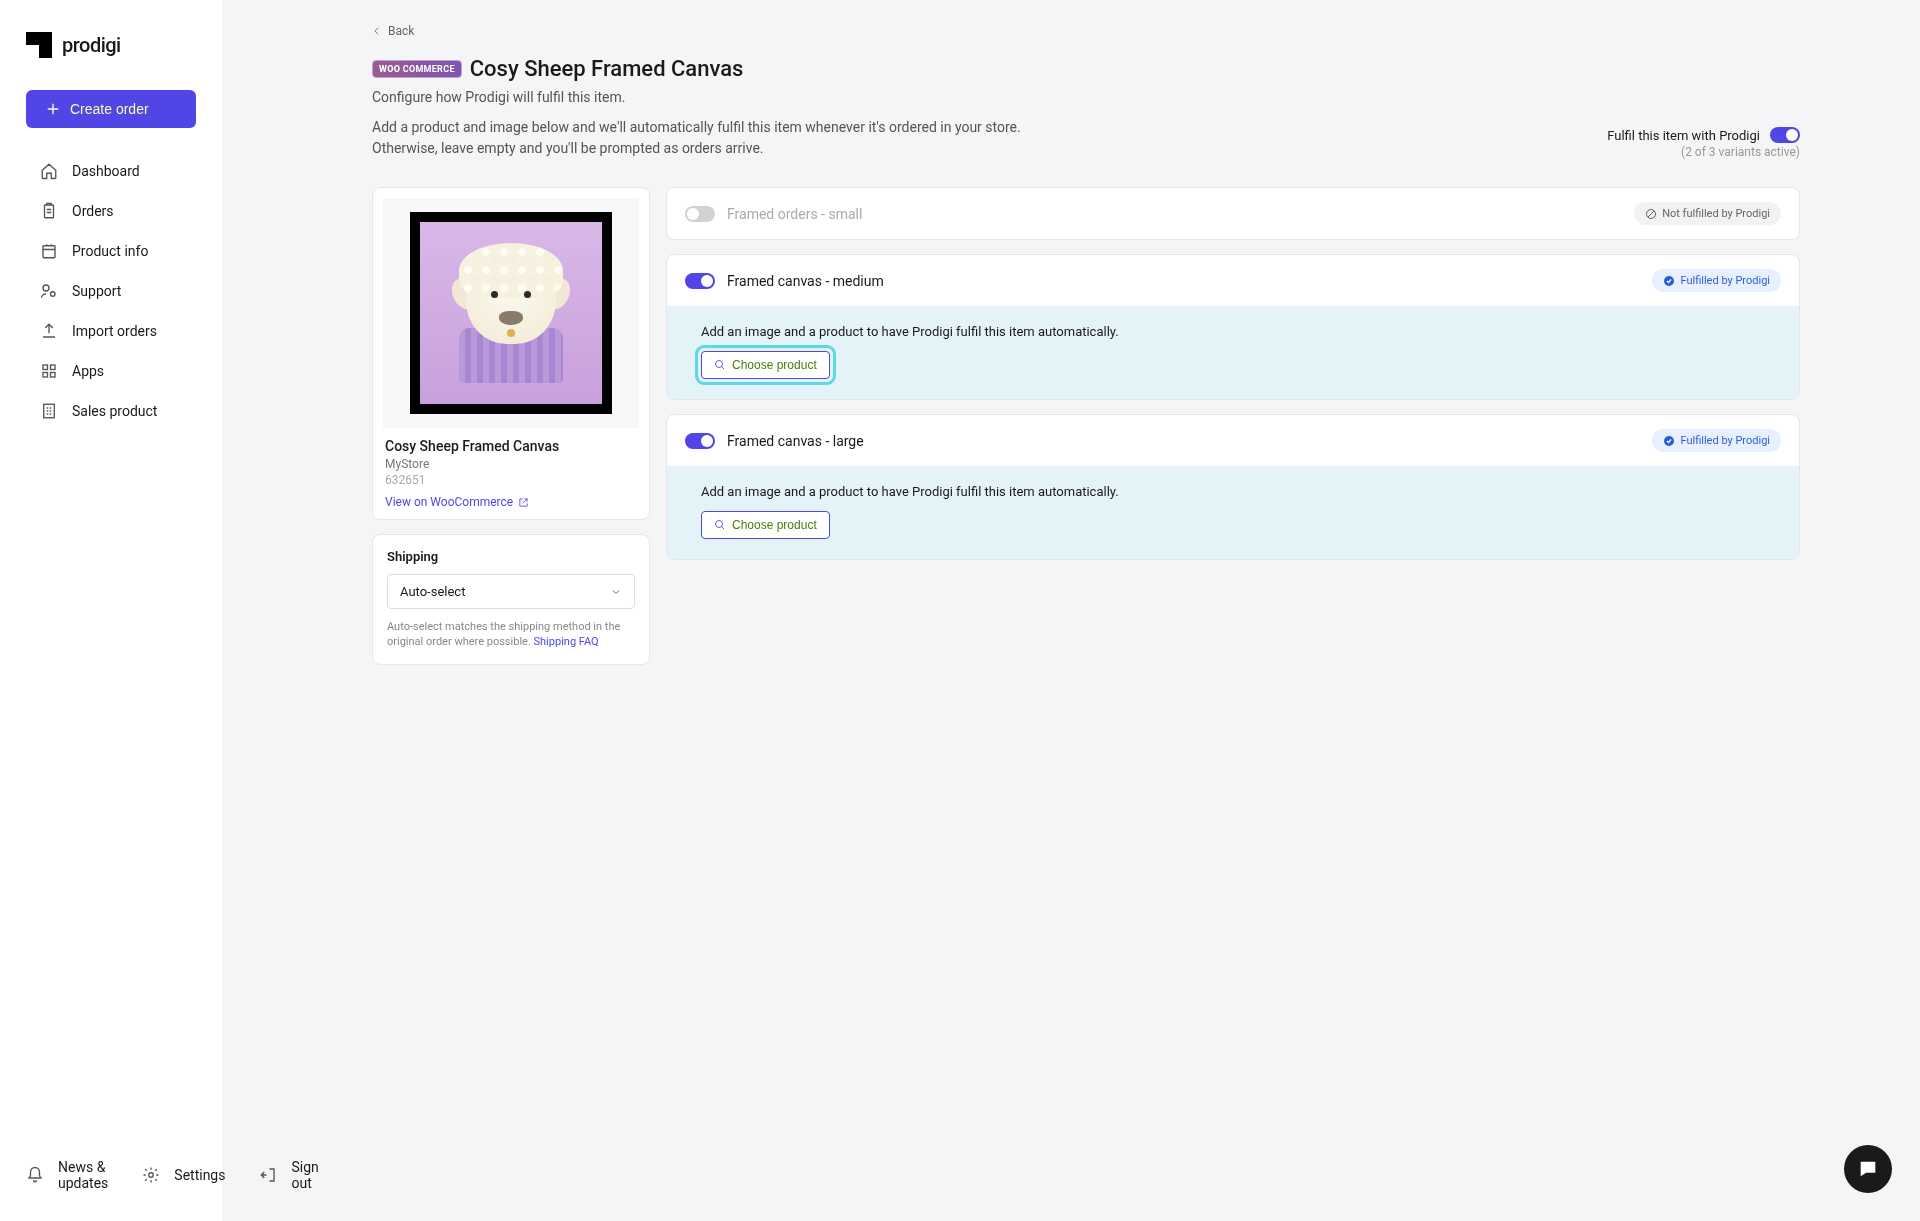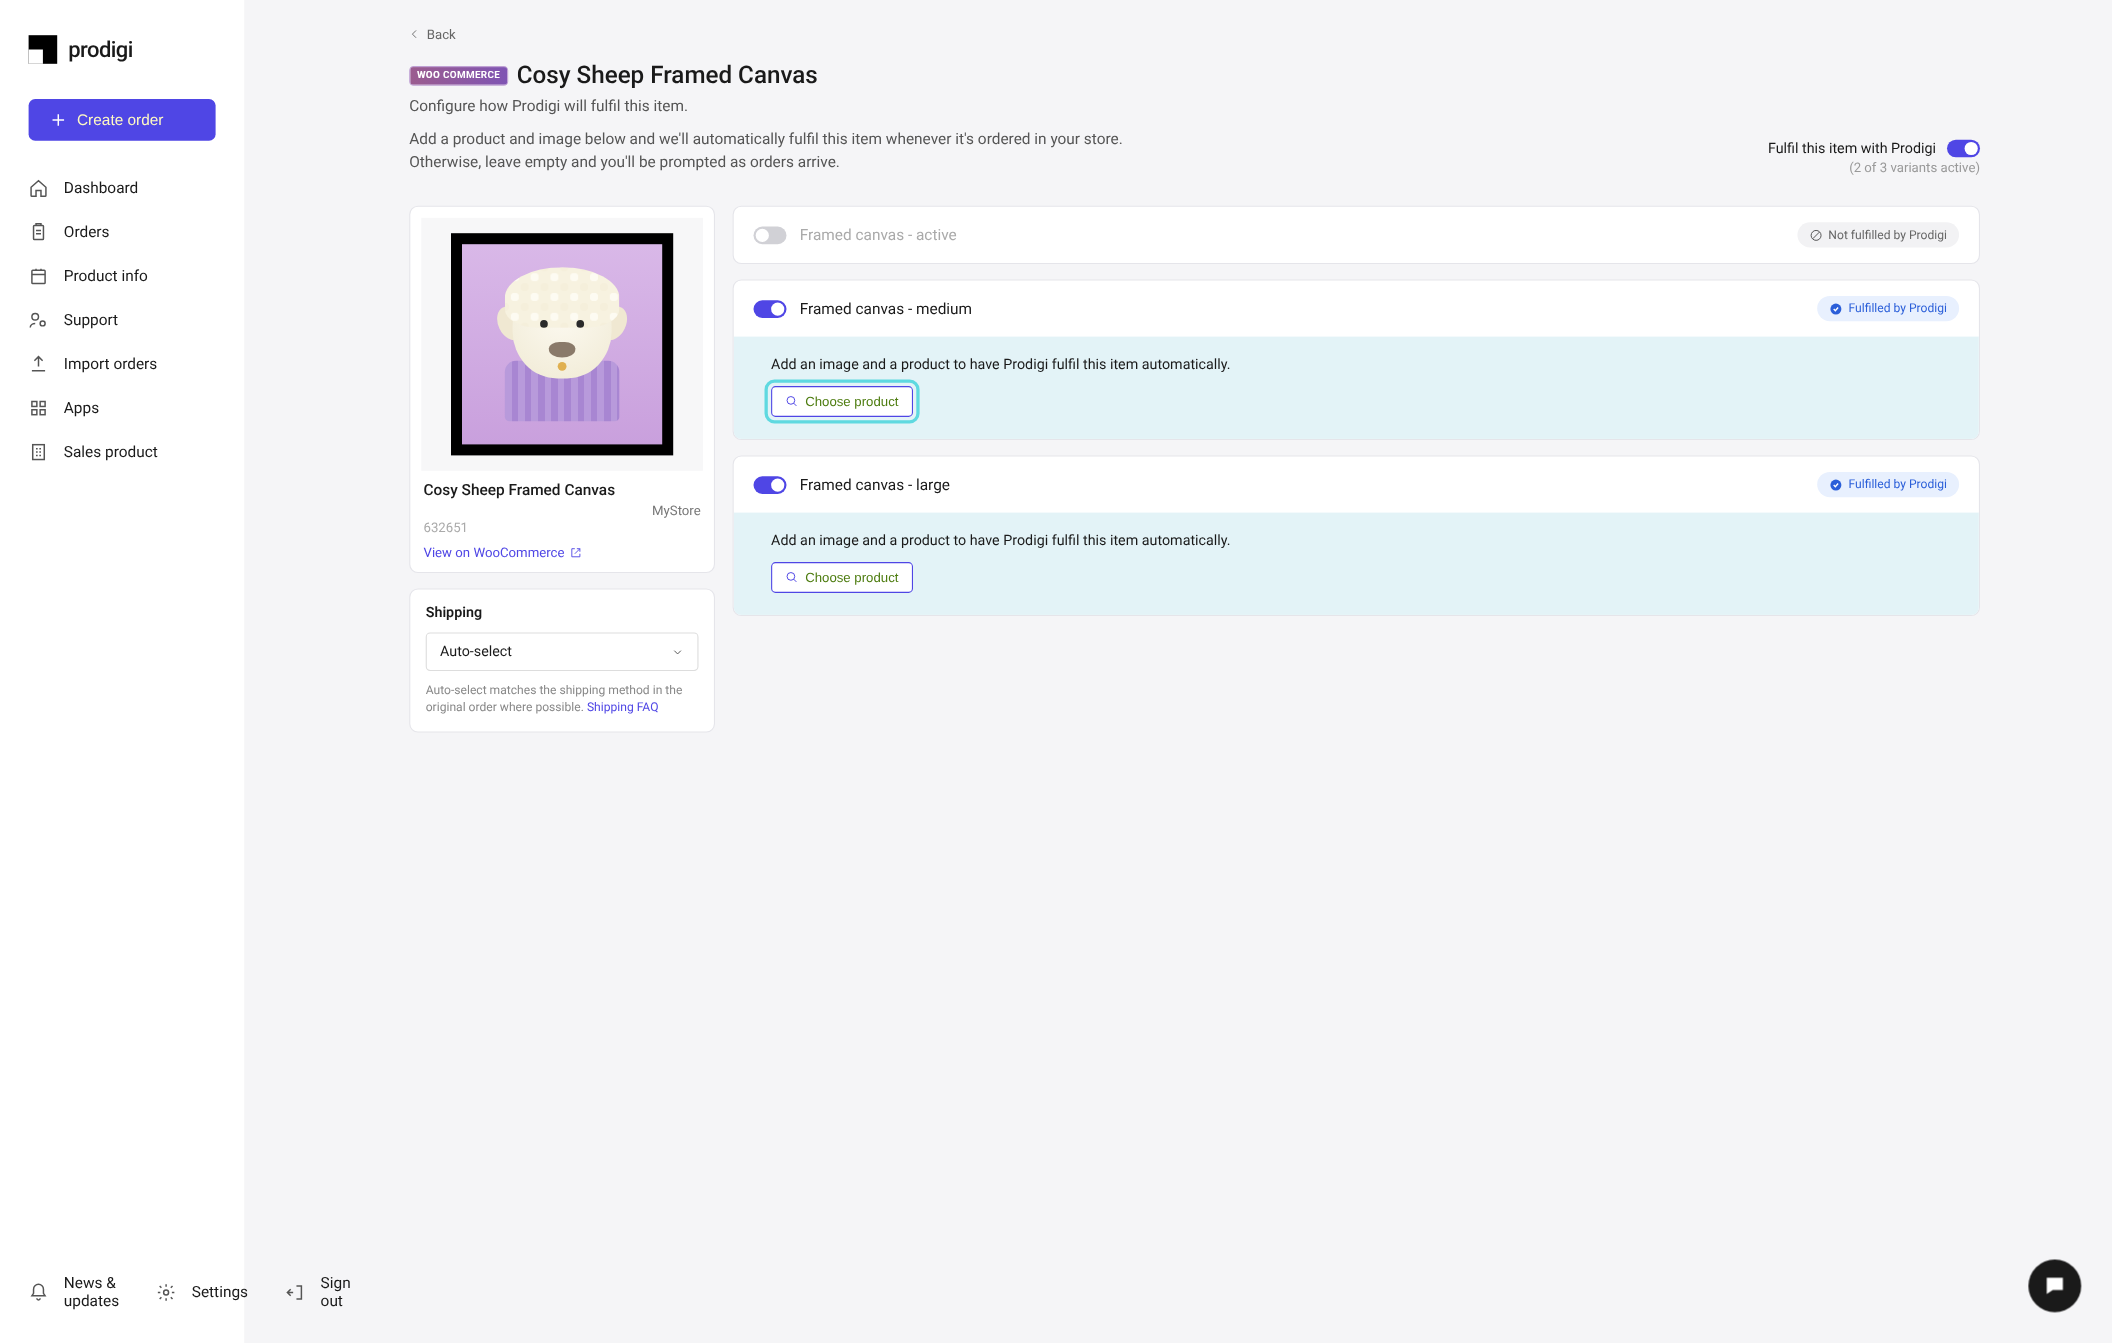--- a/index.html
+++ b/index.html
@@ -4,21 +4,21 @@
 <style>
 * { box-sizing: border-box; margin: 0; padding: 0; }
 body { font-family: -apple-system, BlinkMacSystemFont, "Segoe UI", Roboto, sans-serif; background: #f5f5f7; color: #1a1a1a; font-size: 14px; }
 .app { display: flex; min-height: 100vh; }
 .sidebar { width: 222px; background: #fff; display: flex; flex-direction: column; padding: 20px 0; }
 .logo { display: flex; align-items: center; gap: 10px; padding: 12px 26px 24px; font-size: 20px; font-weight: 500; letter-spacing: -0.5px; }
 .logo-mark { width: 26px; height: 26px; position: relative; }
 .logo-mark::before { content: ""; position: absolute; inset: 0; background: #000; }
 .logo-mark::after { content: ""; position: absolute; left: 0; bottom: 0; width: 50%; height: 50%; background: #fff; }
 .create-btn { margin: 8px 26px 24px; background: #4f46e5; color: #fef9c3; border: none; border-radius: 6px; padding: 10px 18px; font-size: 14px; font-weight: 500; display: flex; align-items: center; gap: 8px; cursor: pointer; }
-.nav { display: flex; flex-direction: column; gap: 2px; padding: 0 10px; }
+.nav { display: flex; flex-direction: column; gap: 2px; padding: 0 24px; }
 .nav-item { display: flex; align-items: center; gap: 14px; padding: 10px 16px; font-size: 14px; color: #1a1a1a; cursor: pointer; border-radius: 6px; }
 .nav-bottom { margin-top: auto; padding: 0 10px; display: flex; flex-direction: row; gap: 2px; }
 .icon { width: 18px; height: 18px; flex-shrink: 0; display: inline-flex; align-items: center; justify-content: center; }
 .icon svg { width: 100%; height: 100%; stroke: #555; stroke-width: 1.8; fill: none; }
 .main { flex: 1; padding: 24px 120px 40px 150px; }
 .back { display: flex; align-items: center; gap: 6px; color: #666; font-size: 12px; cursor: pointer; margin-bottom: 18px; }
 .header-row { display: flex; justify-content: space-between; align-items: flex-end; }
 .title-row { display: flex; align-items: center; gap: 8px; margin-bottom: 8px; }
 .woo-badge { background: linear-gradient(90deg, #9b5c8f, #7f54b3); color: #fff; font-size: 9px; font-weight: 700; padding: 3px 6px; border-radius: 4px; letter-spacing: 0.3px; border: 1px solid #bfa0d4; }
 .woo-badge b { font-weight: 800; }
@@ -45,21 +45,21 @@
 .sheep-ear { position: absolute; width: 22px; height: 32px; background: #f0e8d2; border-radius: 50%; top: 35px; }
 .sheep-ear.l { left: 2px; transform: rotate(-25deg); }
 .sheep-ear.r { right: 2px; transform: rotate(25deg); }
 .sheep-eyes { position: absolute; top: 48px; width: 100%; display: flex; justify-content: center; gap: 26px; }
 .sheep-eye { width: 7px; height: 7px; background: #2a2a2a; border-radius: 50%; }
 .sheep-nose { position: absolute; top: 68px; left: 50%; transform: translateX(-50%); width: 24px; height: 14px; background: #8a7a6a; border-radius: 40% 40% 50% 50%; }
 .sheep-body { position: absolute; bottom: 0; left: 8px; width: 104px; height: 55px; background: repeating-linear-gradient(90deg, #b89adb 0 6px, #a886d2 6px 12px); border-radius: 10px 10px 4px 4px; }
 .sheep-btn { position: absolute; bottom: 46px; left: 50%; transform: translateX(-50%); width: 8px; height: 8px; background: #e0b050; border-radius: 50%; }
 .product-meta { padding: 10px 2px 0; }
 .product-name { font-size: 14px; font-weight: 500; margin-bottom: 3px; }
-.product-store { font-size: 12px; color: #777; text-align: right; }
+.product-store { font-size: 12px; color: #777; }
 .product-id { font-size: 12px; color: #aaa; margin-top: 2px; }
 .ext-link { color: #4f46e5; font-size: 12px; display: inline-flex; align-items: center; gap: 5px; margin-top: 8px; cursor: pointer; }
 .ship-card { padding: 14px; }
 .ship-title { font-size: 13px; font-weight: 600; margin-bottom: 10px; }
 .select { border: 1px solid #ddd; border-radius: 4px; padding: 9px 12px; font-size: 13px; display: flex; justify-content: space-between; align-items: center; cursor: pointer; }
 .ship-note { font-size: 11px; color: #888; margin-top: 10px; line-height: 1.4; }
 .ship-note a { color: #4f46e5; text-decoration: none; }
 .variants { flex: 1; display: flex; flex-direction: column; gap: 14px; }
 .variant { background: #fff; border: 1px solid #e5e5ea; border-radius: 8px; overflow: hidden; }
 .variant-head { display: flex; align-items: center; padding: 14px 18px; gap: 12px; }
@@ -267,21 +267,21 @@
           <div class="ship-note">
             <span>Auto-select matches the shipping method in the original order where possible. </span><a>Shipping FAQ</a>
           </div>
         </div>
       </div>
 
       <div class="variants" id="variants-container">
           <div class="variant">
             <div class="variant-head">
               <span class="toggle off"></span>
-              <span class="variant-name disabled">Framed canvas - active</span>
+              <span class="variant-name disabled">Framed orders - small</span>
               <span class="badge grey">
                 <span class="icon" style="width: 12px; height: 12px;">
                   <svg viewBox="0 0 24 24">
                     <circle cx="12" cy="12" r="9"></circle>
                     <path d="M6 18L18 6"></path>
                   </svg>
                 </span>
                 <span>Not fulfilled by Prodigi</span>
               </span>
             </div>

